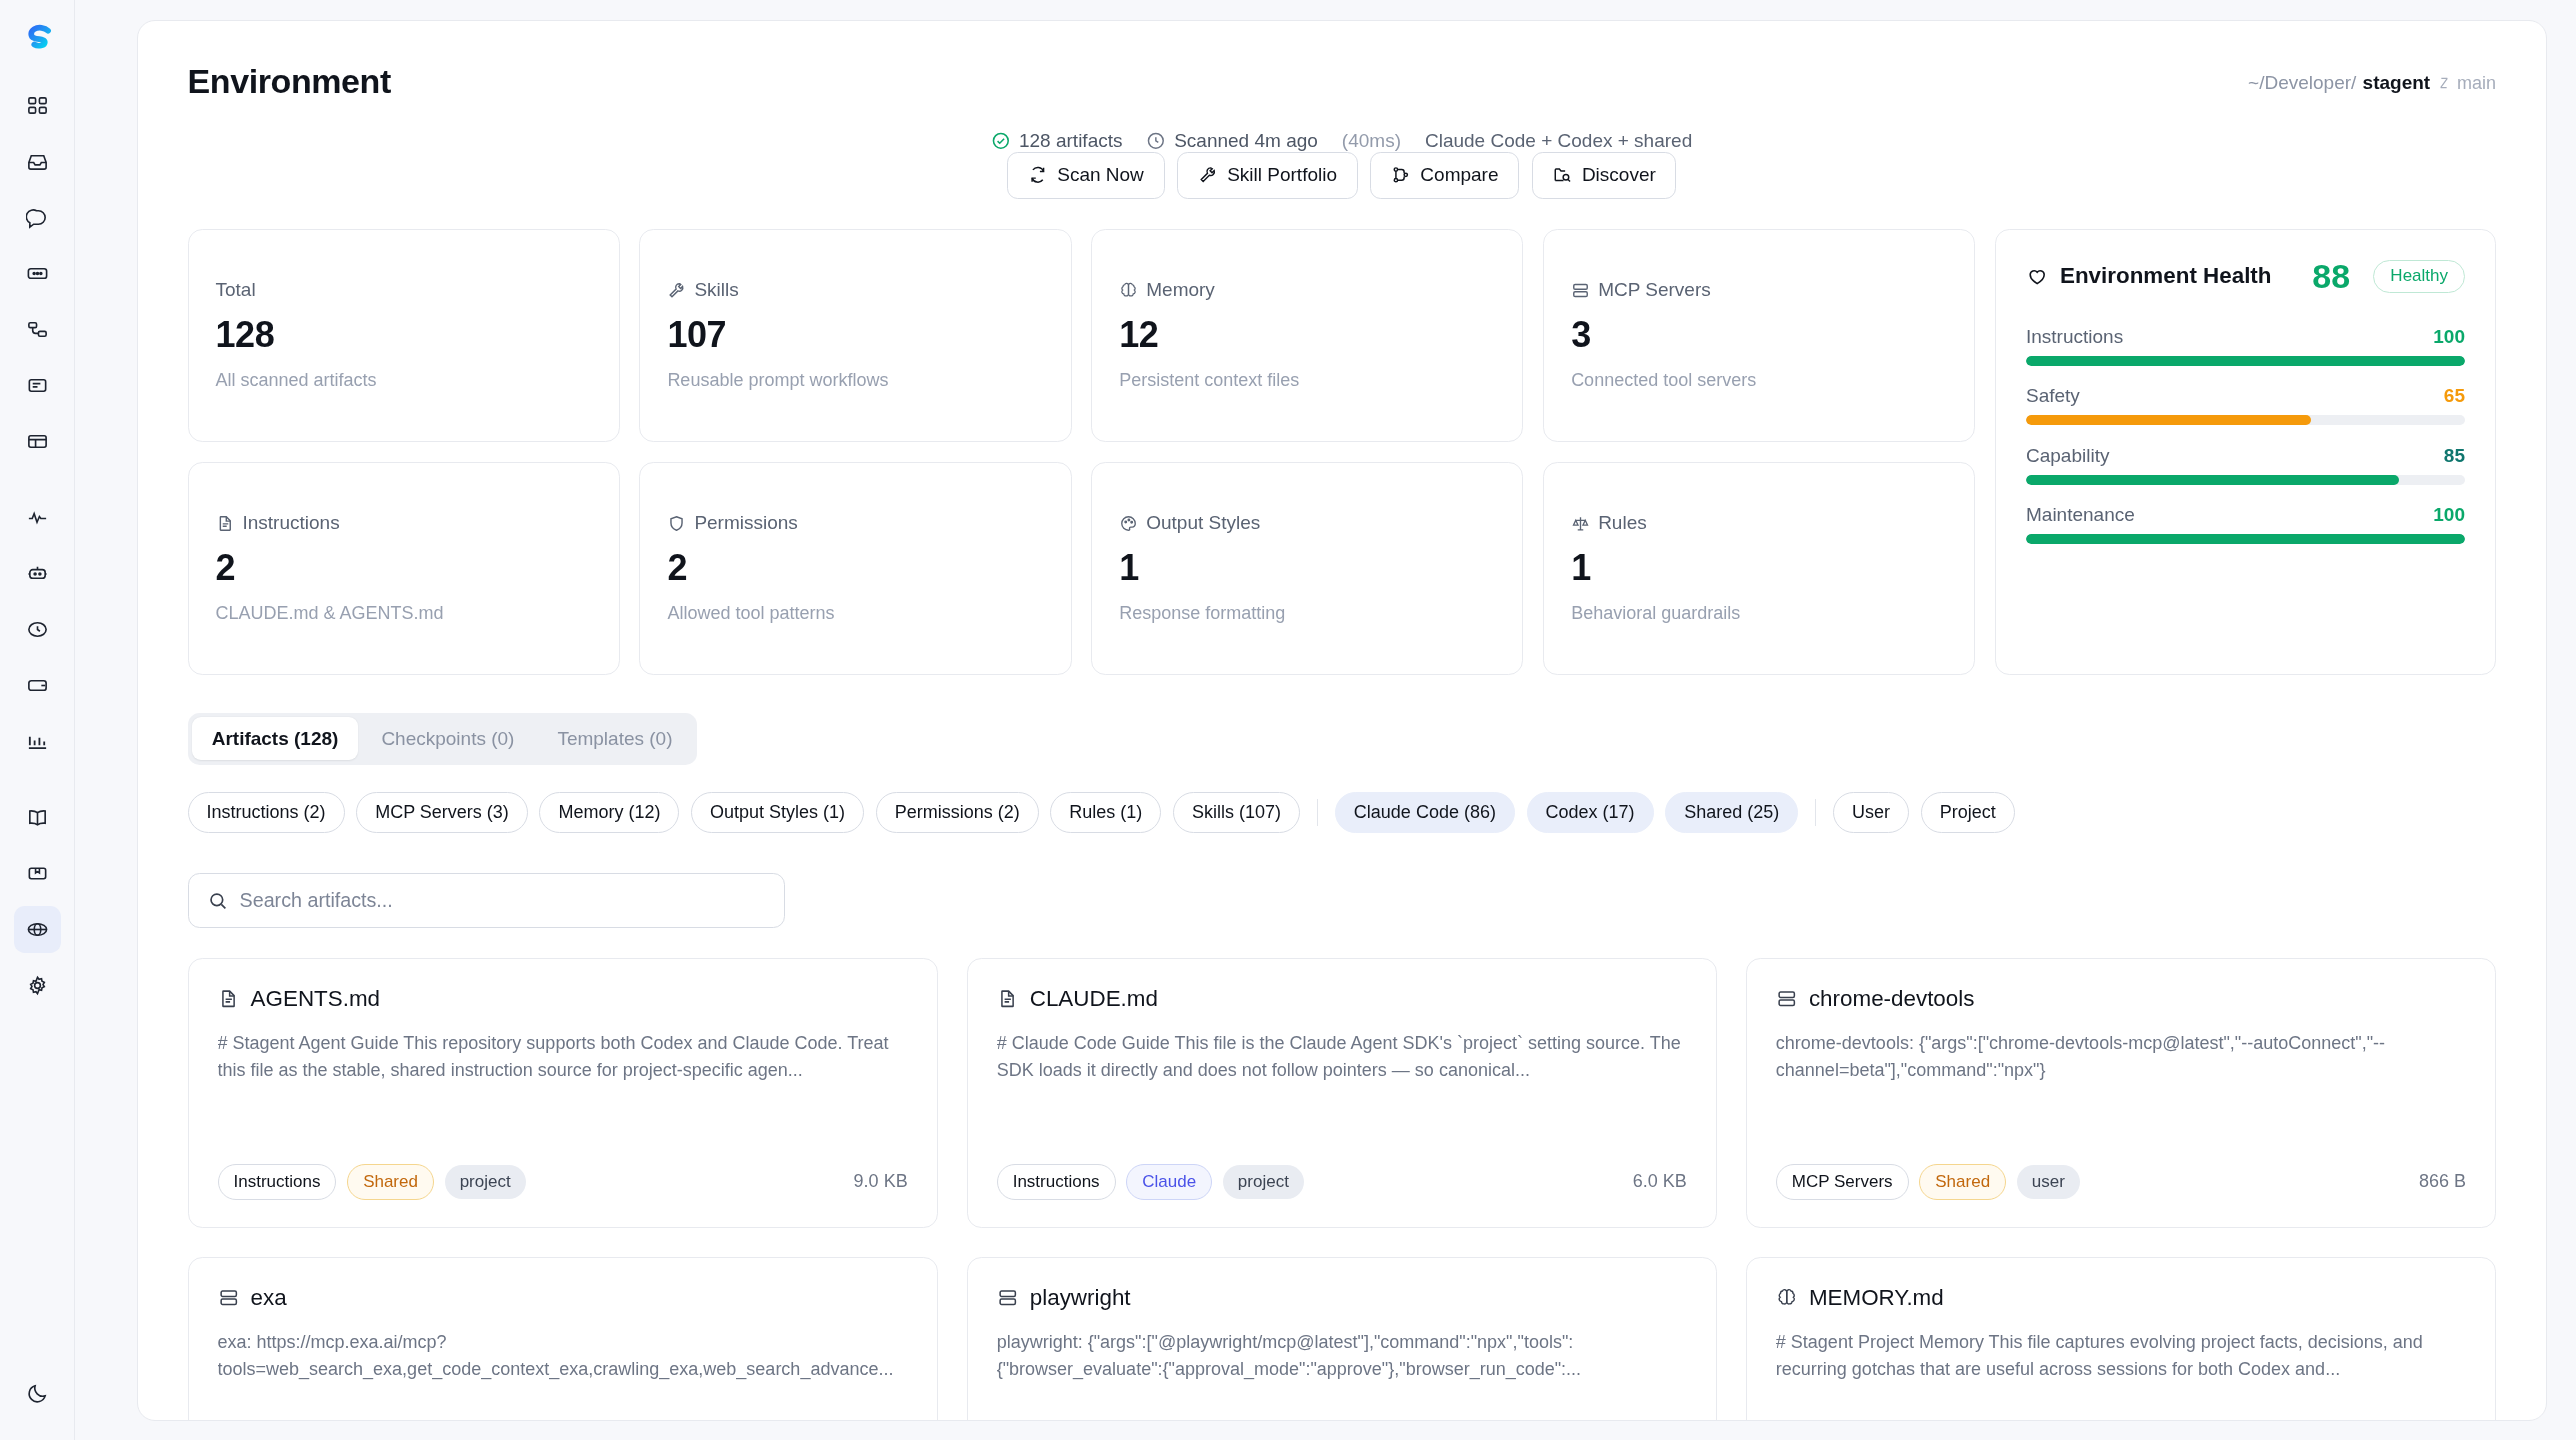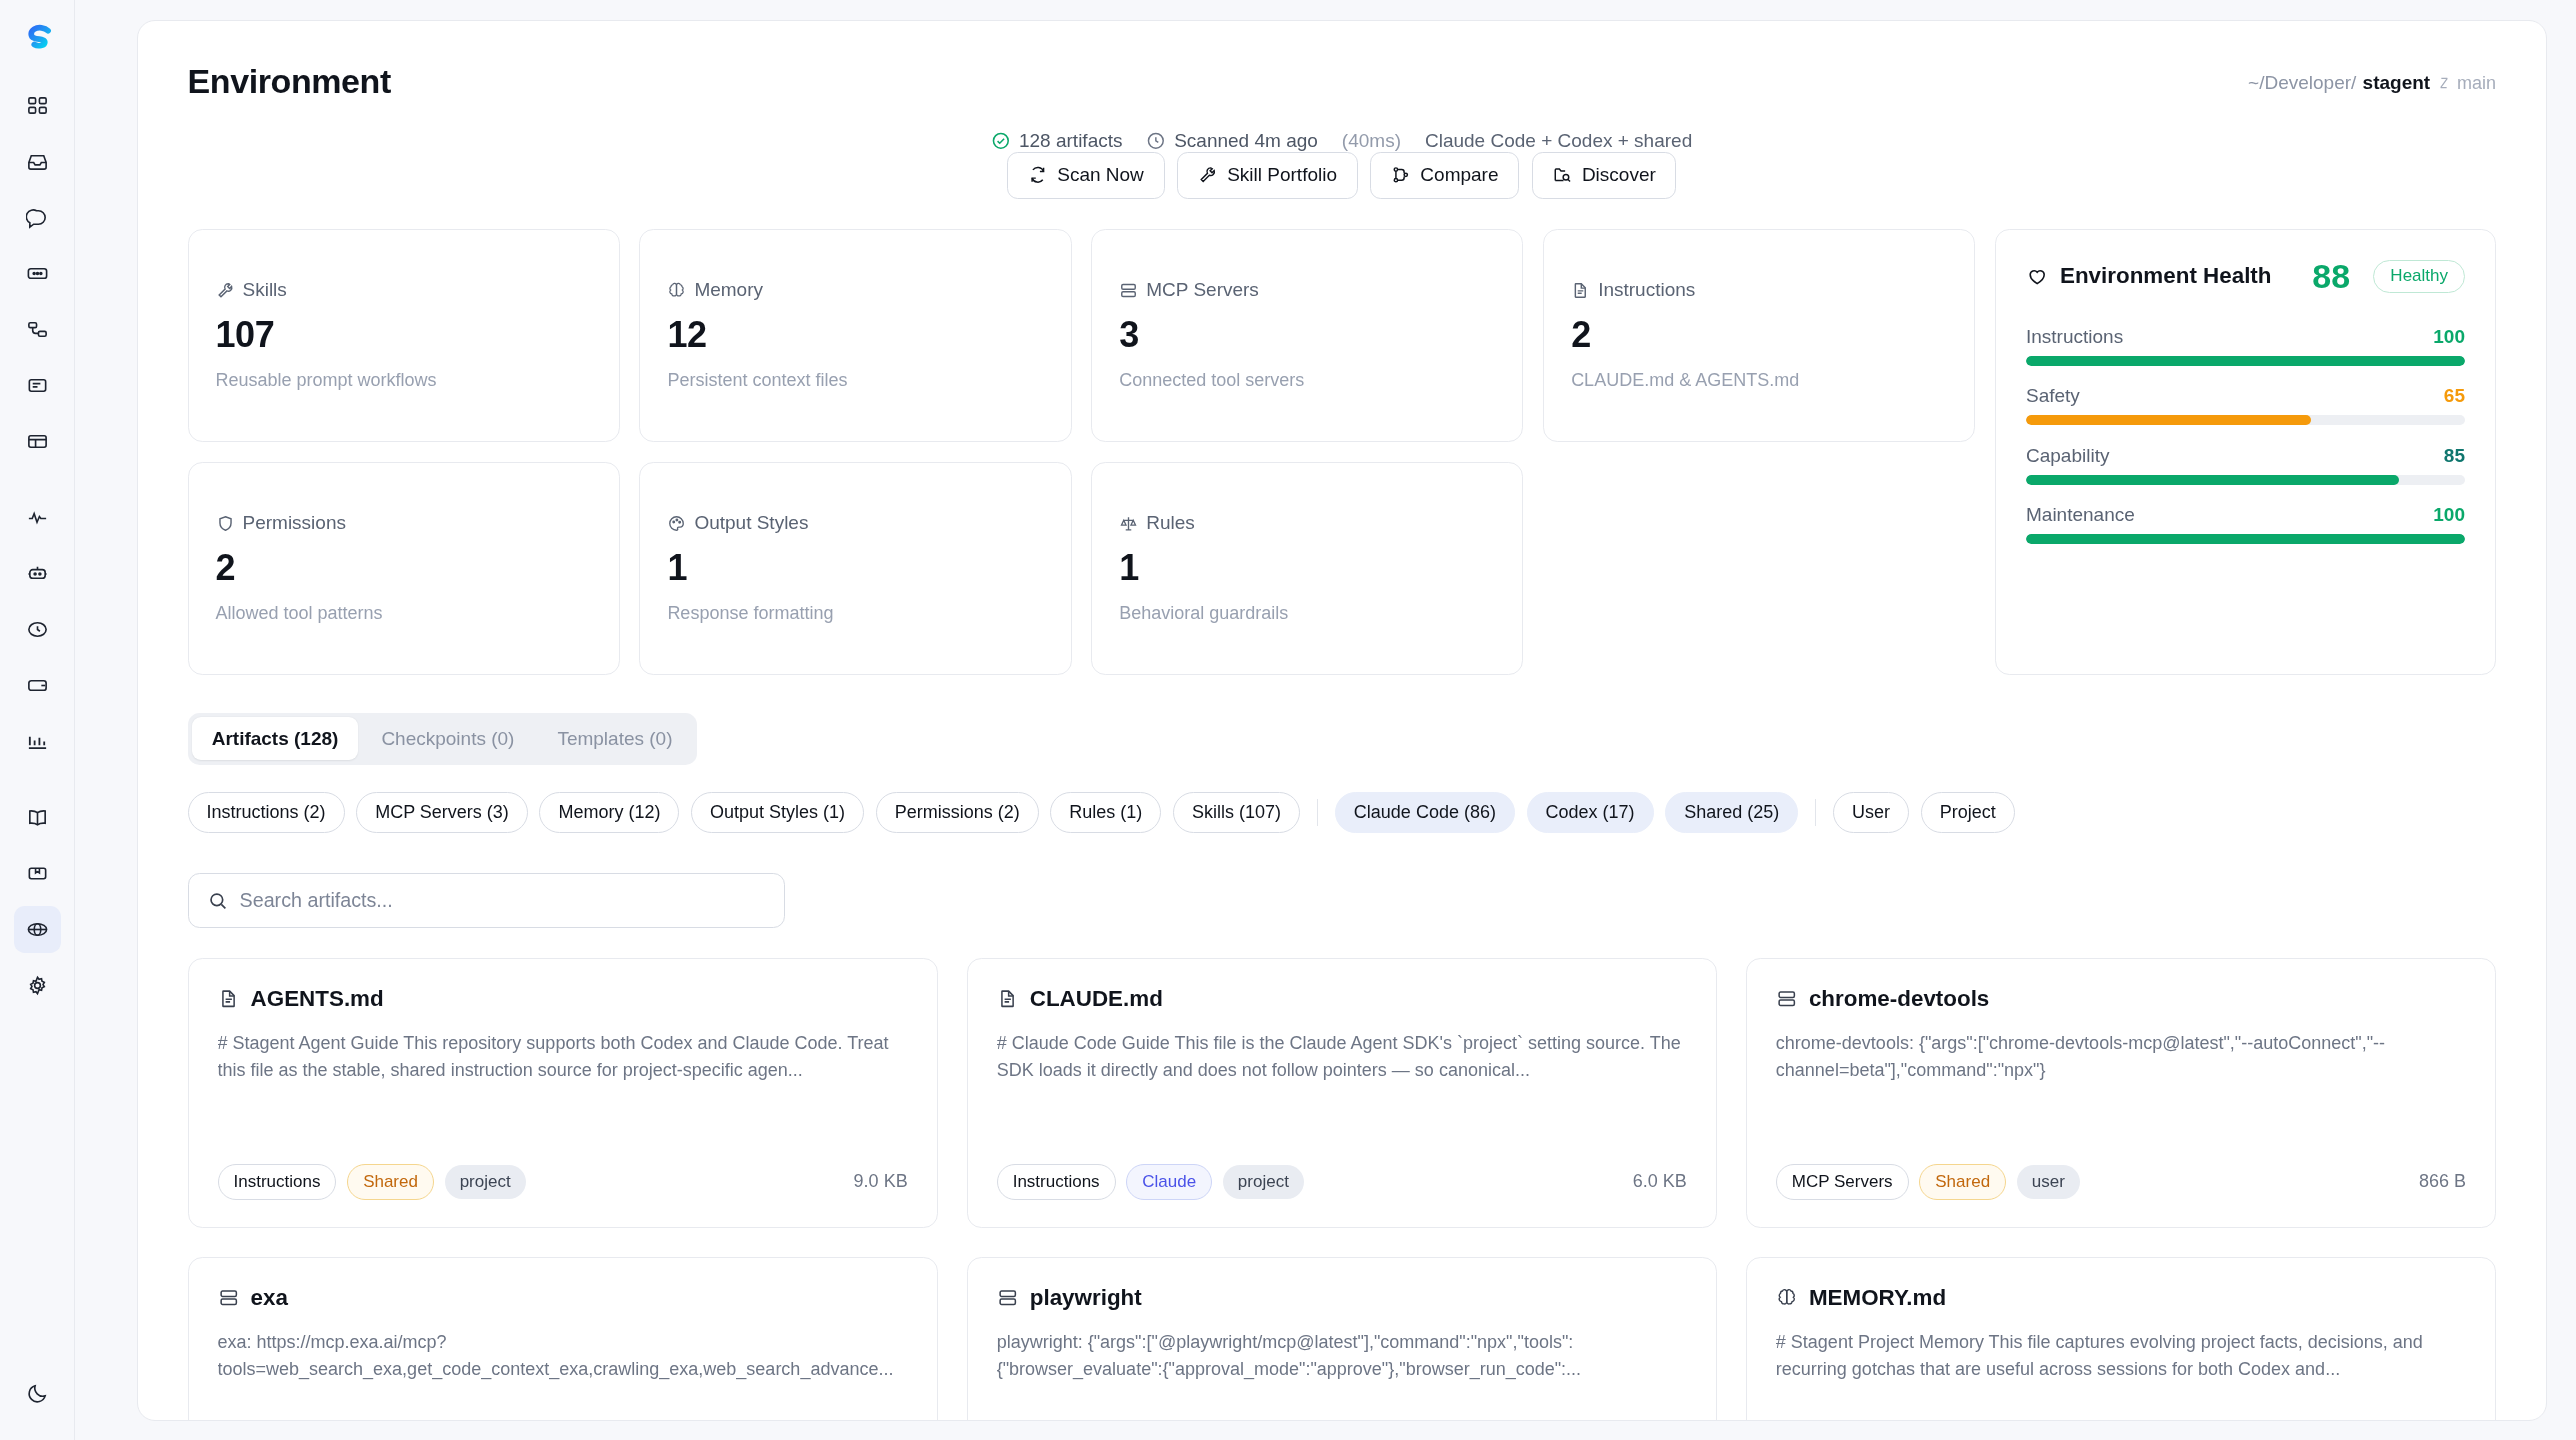--- a/index.html
+++ b/index.html
@@ -131,21 +131,21 @@
   }
   .search input::placeholder { color: #7d8596; }
 
   
   .cards { display: grid; grid-template-columns: repeat(3, 1fr); gap: 29px; margin-top: 30px; }
   .card {
     border: 0.9px solid #e8eaef; border-radius: 14.3px; background: #fff;
     padding: 27px 29px; min-height: 270px;
     display: flex; flex-direction: column;
   }
-  .card-title { display: flex; align-items: center; gap: 11.6px; font-size: 22.4px; font-weight: 700; color: #10141c; }
+  .card-title { display: flex; align-items: center; gap: 11.6px; font-size: 22.4px; font-weight: 400; color: #10141c; }
   .card-title svg { width: 21.5px; height: 21.5px; color: #39404e; flex: 0 0 21.5px; }
   .card-desc {
     margin-top: 18px; font-size: 18px; line-height: 1.52; color: #6d7585;
     overflow: hidden; display: -webkit-box; -webkit-line-clamp: 2; -webkit-box-orient: vertical;
     word-break: break-word;
   }
   .card-foot { margin-top: auto; padding-top: 23px; display: flex; align-items: center; gap: 10.7px; }
   .tag { border-radius: 894px; padding: 7.2px 15px; font-size: 17px; white-space: nowrap; }
   .tag.outline { border: 0.9px solid #d8dce4; color: #10141c; background: #fff; }
   .tag.shared { border: 0.9px solid #f5d68e; color: #c2680d; background: #fffaf0; }
@@ -358,20 +358,25 @@
               </svg>
             <span>Discover</span>
           </button>
         </div>
       </div>
 
       
       <div class="stats">
         <div class="stat-cols">
 
+          <div class="stat-card">
+            <div class="stat-label">Total</div>
+            <div class="stat-value">128</div>
+            <div class="stat-sub">All scanned artifacts</div>
+          </div>
 
           <div class="stat-card">
             <div class="stat-label">
               <svg viewBox="0 0 24 24" fill="none" stroke="currentColor" stroke-width="1.8">
                   <path d="M15.5 3.5a4.5 4.5 0 0 0-4 6.7L4 17.7 6.3 20l7.5-7.5a4.5 4.5 0 0 0 5.9-5.7l-2.6 2.6-2.3-2.3 2.6-2.6a4.5 4.5 0 0 0-1.9-1z"></path>
                 </svg>
               <span>Skills</span>
             </div>
             <div class="stat-value">107</div>
             <div class="stat-sub">Reusable prompt workflows</div>

